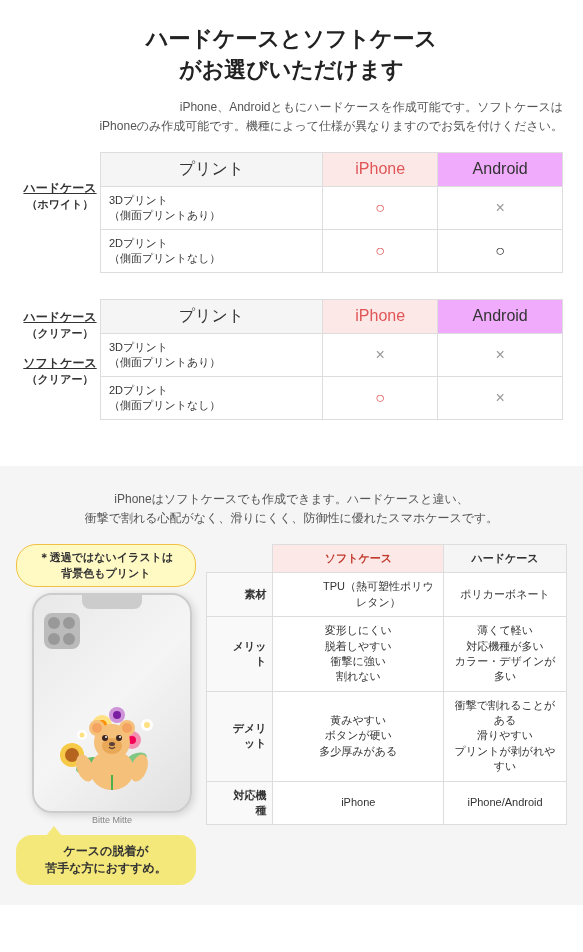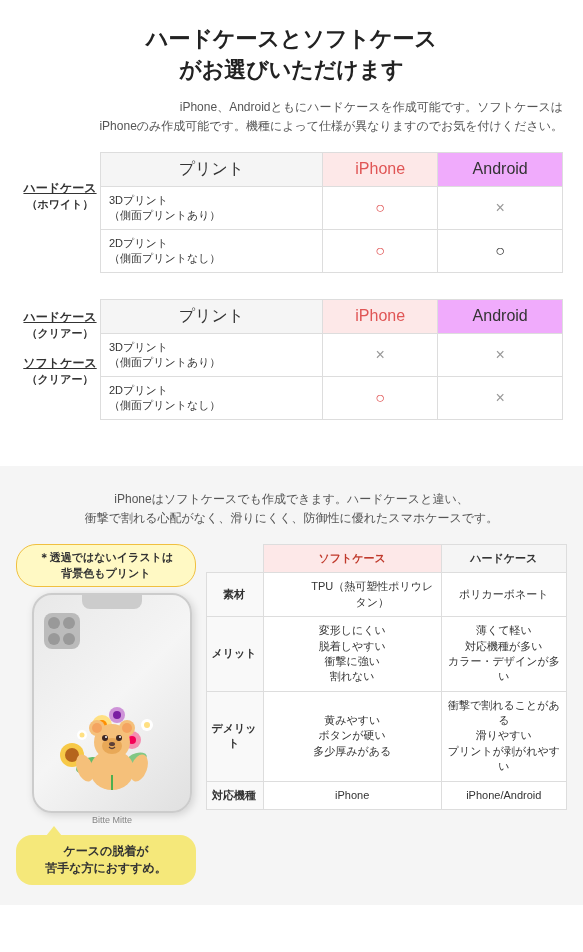--- a/index.html
+++ b/index.html
@@ -220,22 +220,22 @@
       border: 1px solid #ddd;
     }
     .specs-table .hard-header {
       background: #f5f5f5;
       border: 1px solid #ddd;
     }
     .specs-table .row-header {
       background: #f9f9f9;
       font-weight: bold;
       border: 1px solid #ddd;
-      text-align: center;
-      padding-left: 4px;
+      text-align: right;
+      padding-left: 16px;
     }
   </style>
 </head>
 <body>
 
 <div class="section1">
   <h1 class="main-title" style="white-space:pre-line;">ハードケースとソフトケース
 がお選びいただけます</h1>
   <p class="subtitle-text" style="white-space:pre-line;">iPhone、Androidともにハードケースを作成可能です。ソフトケースは
 iPhoneのみ作成可能です。機種によって仕様が異なりますのでお気を付けください。</p>

